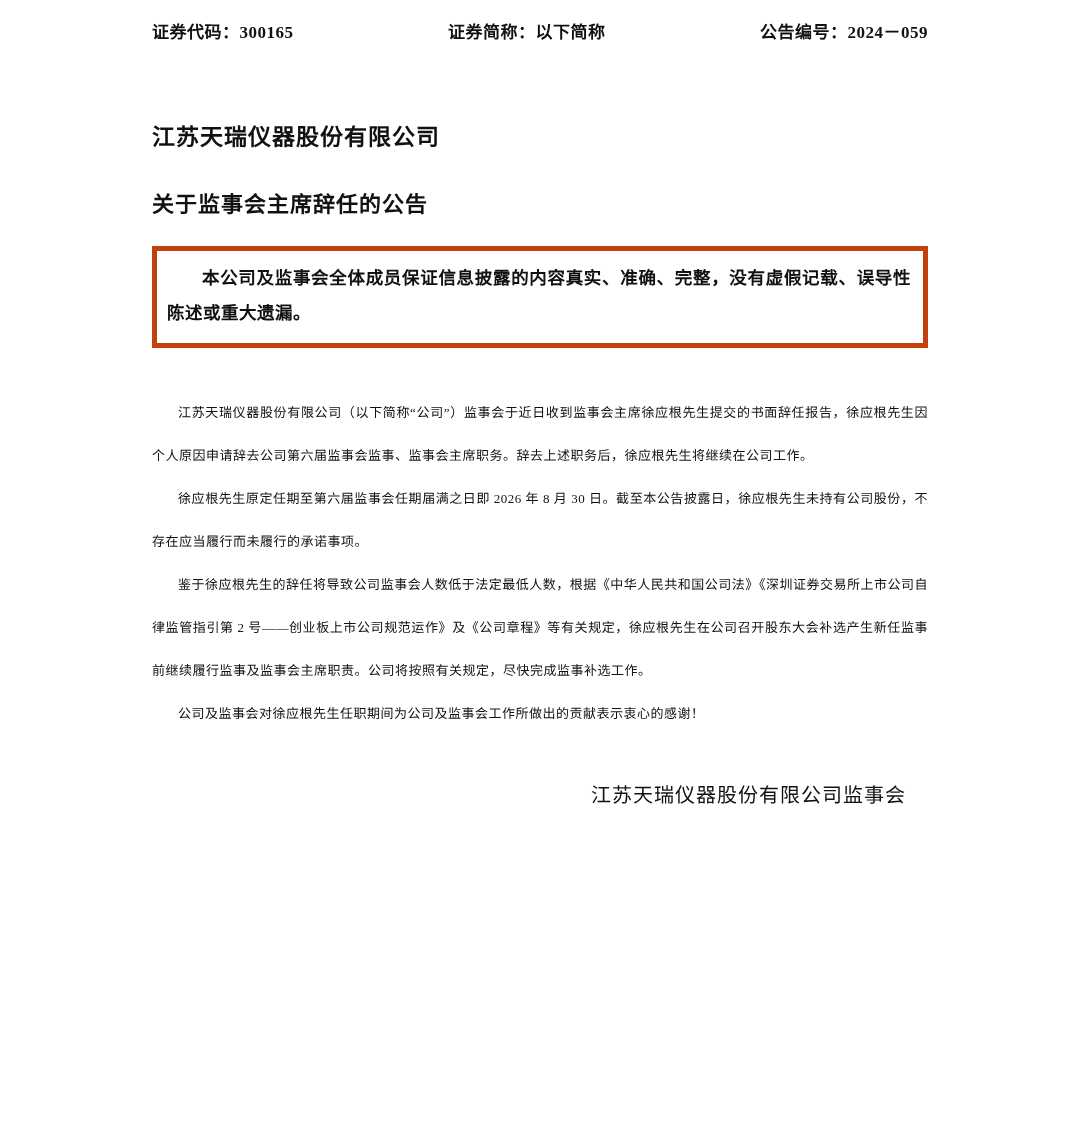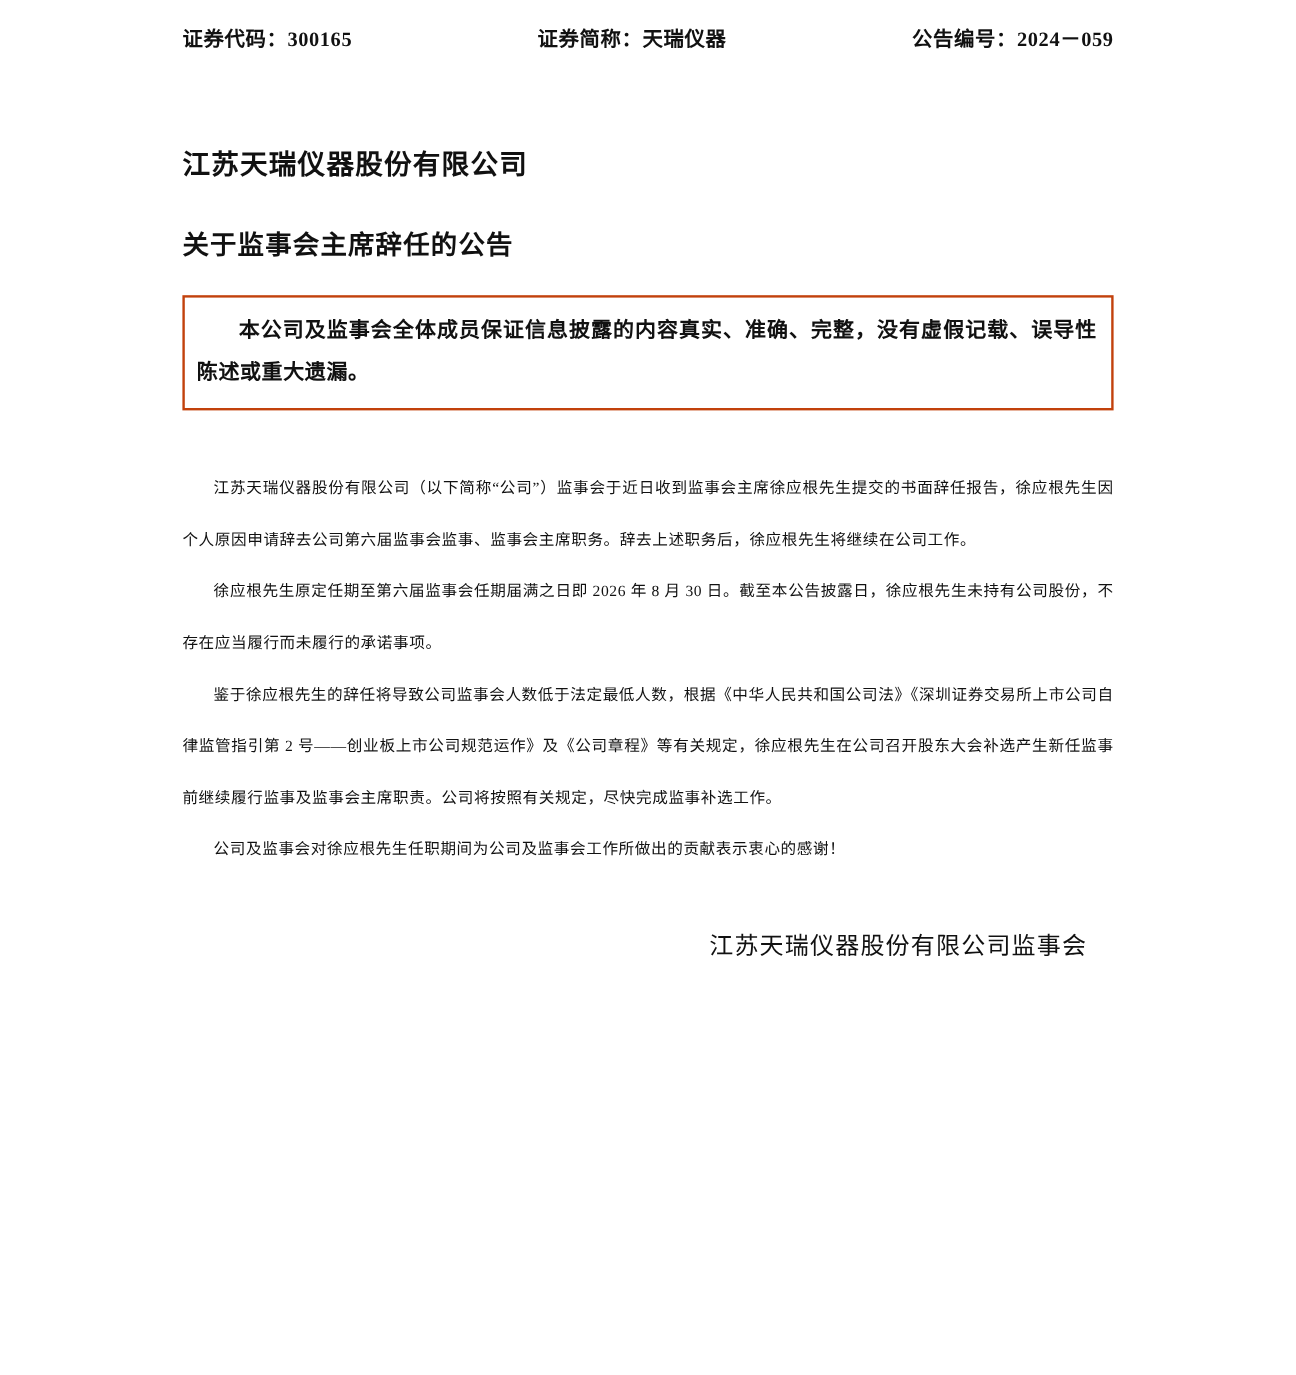--- a/index.html
+++ b/index.html
@@ -35,21 +35,21 @@
     margin: 75px 0 0 0;
   }
   .doc-subtitle {
     font-size: 22px;
     font-weight: bold;
     letter-spacing: 1px;
     margin: 34px 0 0 0;
   }
   .disclaimer-box {
     margin-top: 28px;
-    border: 2px solid #c2410c;
+    border: 5px solid #c2410c;
     padding: 10px 12px 12px 10px;
     box-sizing: border-box;
   }
   .disclaimer-box p {
     margin: 0;
     font-size: 17.5px;
     font-weight: bold;
     line-height: 35px;
     text-indent: 2em;
     text-align: justify;
@@ -91,21 +91,21 @@
     font-family: Liberation Mono, monospace;
   }
 </style>
 </head>
 <body>
 
 <div class="page">
 
   <div class="header-row">
     <span>证券代码：300165</span>
-    <span>证券简称：天瑞仪器</span>
+    <span>证券简称：以下简称</span>
     <span>公告编号：2024－059</span>
   </div>
 
   <h1 class="doc-title">江苏天瑞仪器股份有限公司</h1>
 
   <h2 class="doc-subtitle">关于监事会主席辞任的公告</h2>
 
   <div class="disclaimer-box">
     <p>本公司及监事会全体成员保证信息披露的内容真实、准确、完整，没有虚假记载、误导性陈述或重大遗漏。</p>
   </div>

